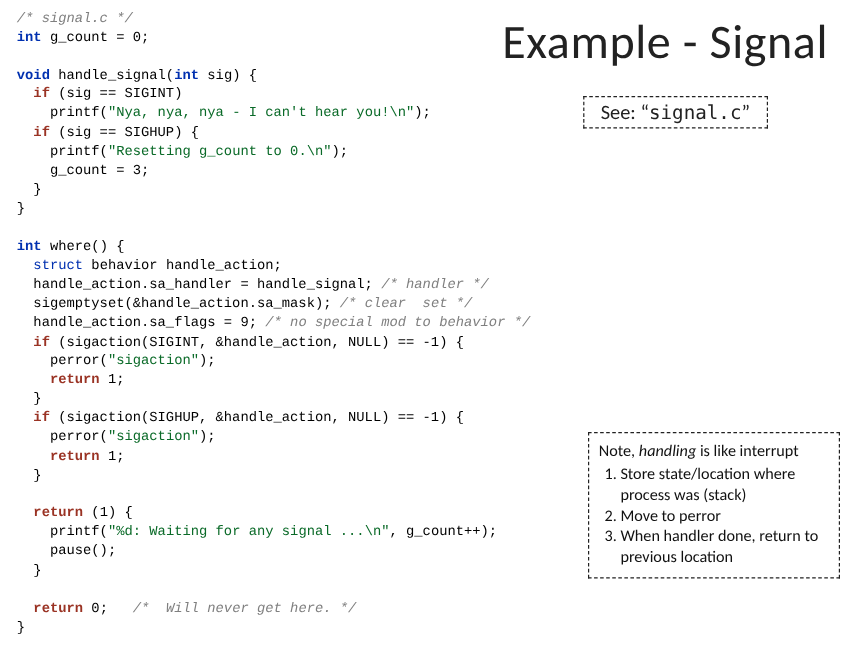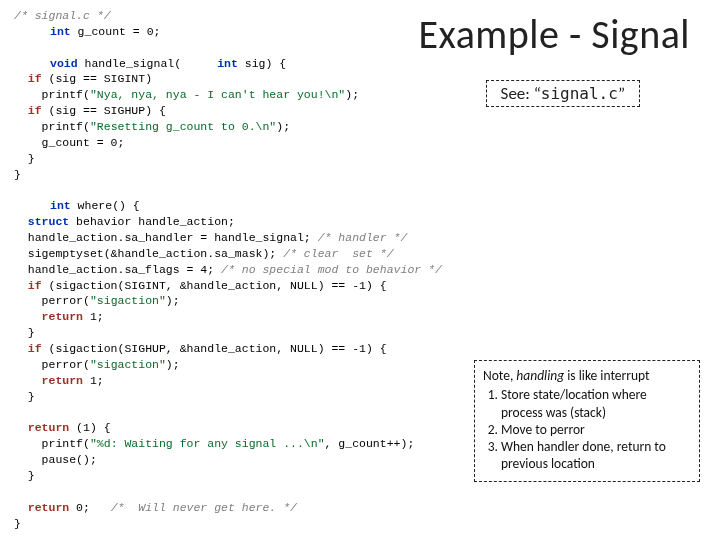--- a/index.html
+++ b/index.html
@@ -6,37 +6,37 @@
   html, body { width: 720px; height: 540px; overflow: hidden; background: #fff; font-family: Calibri, Arial, sans-serif; }
   .slide { position: relative; width: 720px; height: 540px; }
   .title { position: absolute; top: 10px; right: 30px; font-size: 40px; color: #222; letter-spacing: 0.5px; }
   .see-box {
     position: absolute; top: 80px; right: 80px;
     border: 1.5px dashed #222; padding: 2px 14px;
     font-size: 17px; color: #222; text-align: right;
   }
   .see-box .code { font-family: Consolas, monospace; font-size: 16px; }
   .note-box {
-    position: absolute; top: 360px; right: 20px; width: 226px;
+    position: absolute; top: 360px; right: 20px; width: 210px;
     border: 1.5px dashed #222; padding: 6px 8px 8px 8px;
     font-size: 13.5px; line-height: 1.28; color: #111; background: #fff;
   }
   .note-box .hdr { margin-bottom: 2px; }
   .note-box .hdr .ital { font-style: italic; }
   .note-box ol { list-style: decimal; padding-left: 18px; }
   .note-box li { margin-bottom: 0px; }
 
   .code-block {
     position: absolute; top: 8px; left: 14px; width: 500px;
     font-family: Consolas, "Courier New", monospace;
     font-size: 11.5px; line-height: 1.38; white-space: pre; color: #000;
   }
   .c-cmt  { color: #7f7f7f; font-style: italic; }
-  .c-kw   { color: #0030b0; font-weight: bold; margin-left: 36px; }
-  .c-kw2  { color: #0030b0; font-weight: bold; }
+  .c-kw   { color: #0030b0; font-weight: bold; }
+  .c-kw2  { color: #0030b0; font-weight: normal; }
   .c-cond { color: #9a3324; font-weight: bold; }
   .c-str  { color: #0a6a28; }
 </style>
 </head>
 <body>
 
 <div class="slide">
 
   <div class="title">Example - Signal</div>
 
@@ -56,29 +56,29 @@
   </div>
 
   <div class="code-block"><span class="c-cmt">/* signal.c */</span>
 <span class="c-kw">int</span><span> g_count </span><span>=</span><span> 0;</span>
 
 <span class="c-kw">void</span><span> handle_signal(</span><span class="c-kw">int</span><span> sig) {</span>
 <span class="c-cond">  if</span><span> (sig == SIGINT)</span>
 <span>    printf(</span><span class="c-str">"Nya, nya, nya - I can't hear you!\n"</span><span>);</span>
 <span class="c-cond">  if</span><span> (sig == SIGHUP) {</span>
 <span>    printf(</span><span class="c-str">"Resetting g_count to 0.\n"</span><span>);</span>
-<span>    g_count = 0;</span>
+<span>    g_count = 3;</span>
 <span>  }</span>
 <span>}</span>
 
 <span class="c-kw">int</span><span> where() {</span>
 <span class="c-kw2">  struct</span><span> behavior handle_action;</span>
 <span>  handle_action.sa_handler = handle_signal; </span><span class="c-cmt">/* handler */</span>
 <span>  sigemptyset(&amp;handle_action.sa_mask); </span><span class="c-cmt">/* clear  set */</span>
-<span>  handle_action.sa_flags = 4; </span><span class="c-cmt">/* no special mod to behavior */</span>
+<span>  handle_action.sa_flags = 9; </span><span class="c-cmt">/* no special mod to behavior */</span>
 <span class="c-cond">  if</span><span> (sigaction(SIGINT, &amp;handle_action, NULL) == -1) {</span>
 <span>    perror(</span><span class="c-str">"sigaction"</span><span>);</span>
 <span class="c-cond">    return</span><span> 1;</span>
 <span>  }</span>
 <span class="c-cond">  if</span><span> (sigaction(SIGHUP, &amp;handle_action, NULL) == -1) {</span>
 <span>    perror(</span><span class="c-str">"sigaction"</span><span>);</span>
 <span class="c-cond">    return</span><span> 1;</span>
 <span>  }</span>
 
 <span class="c-cond">  return</span><span> (1) {</span>

